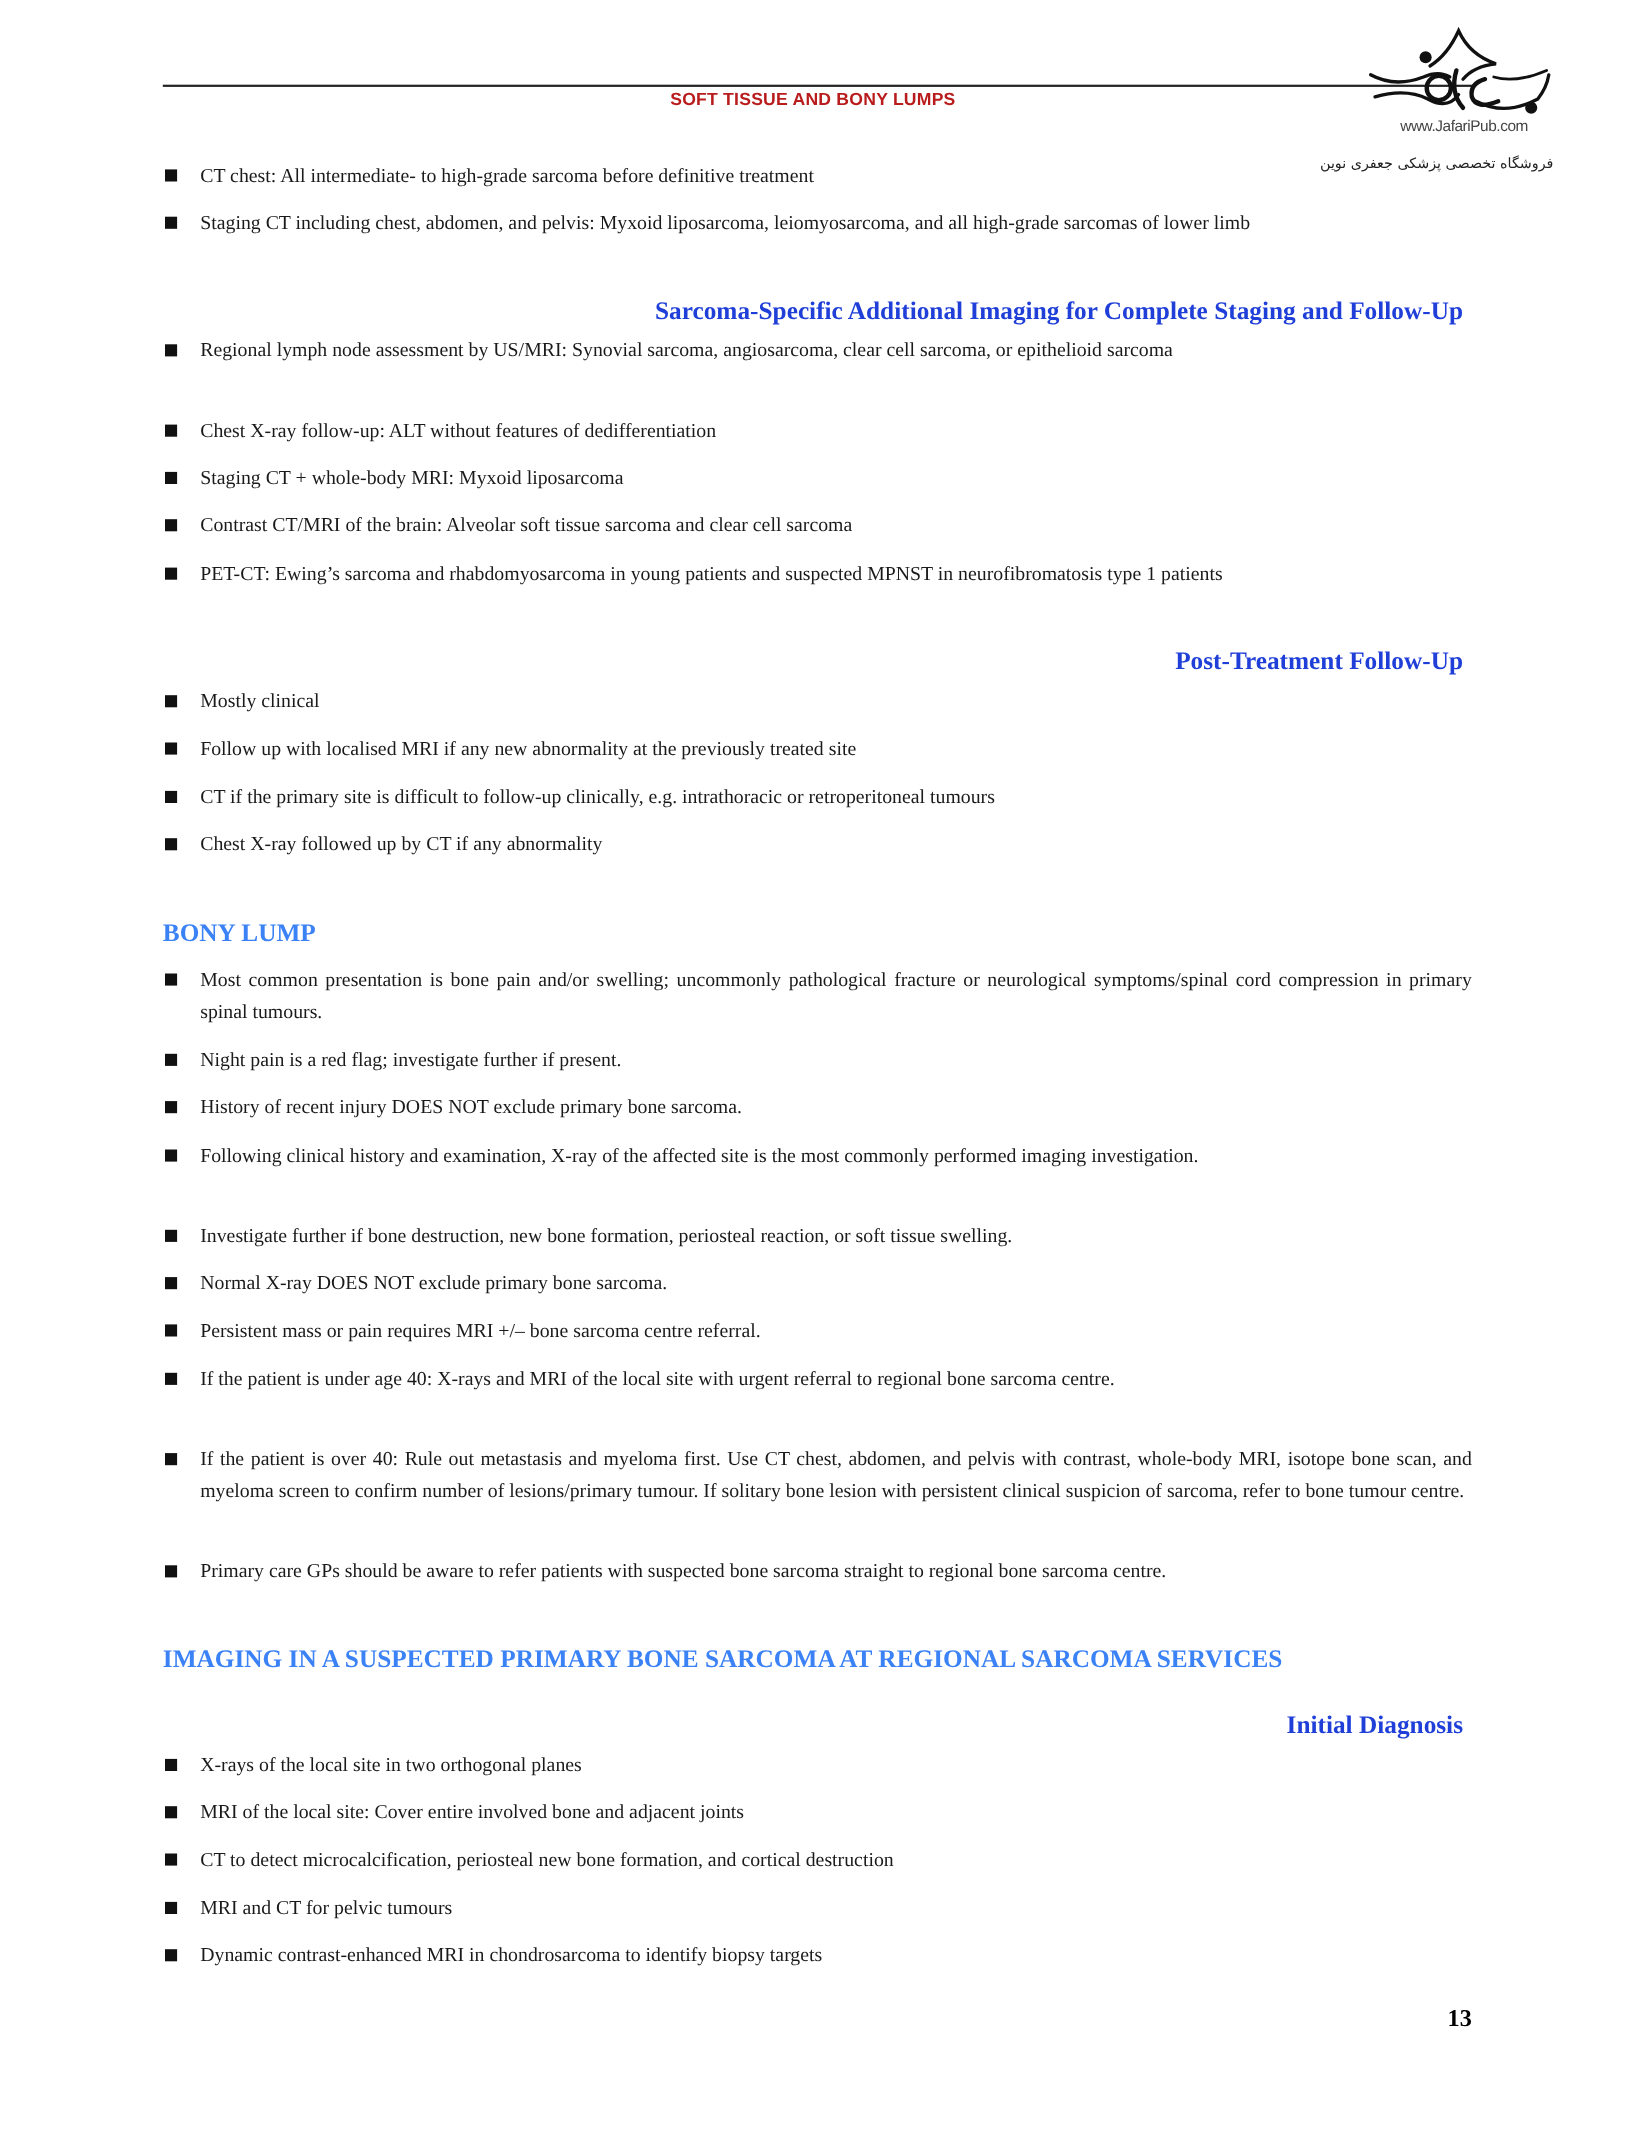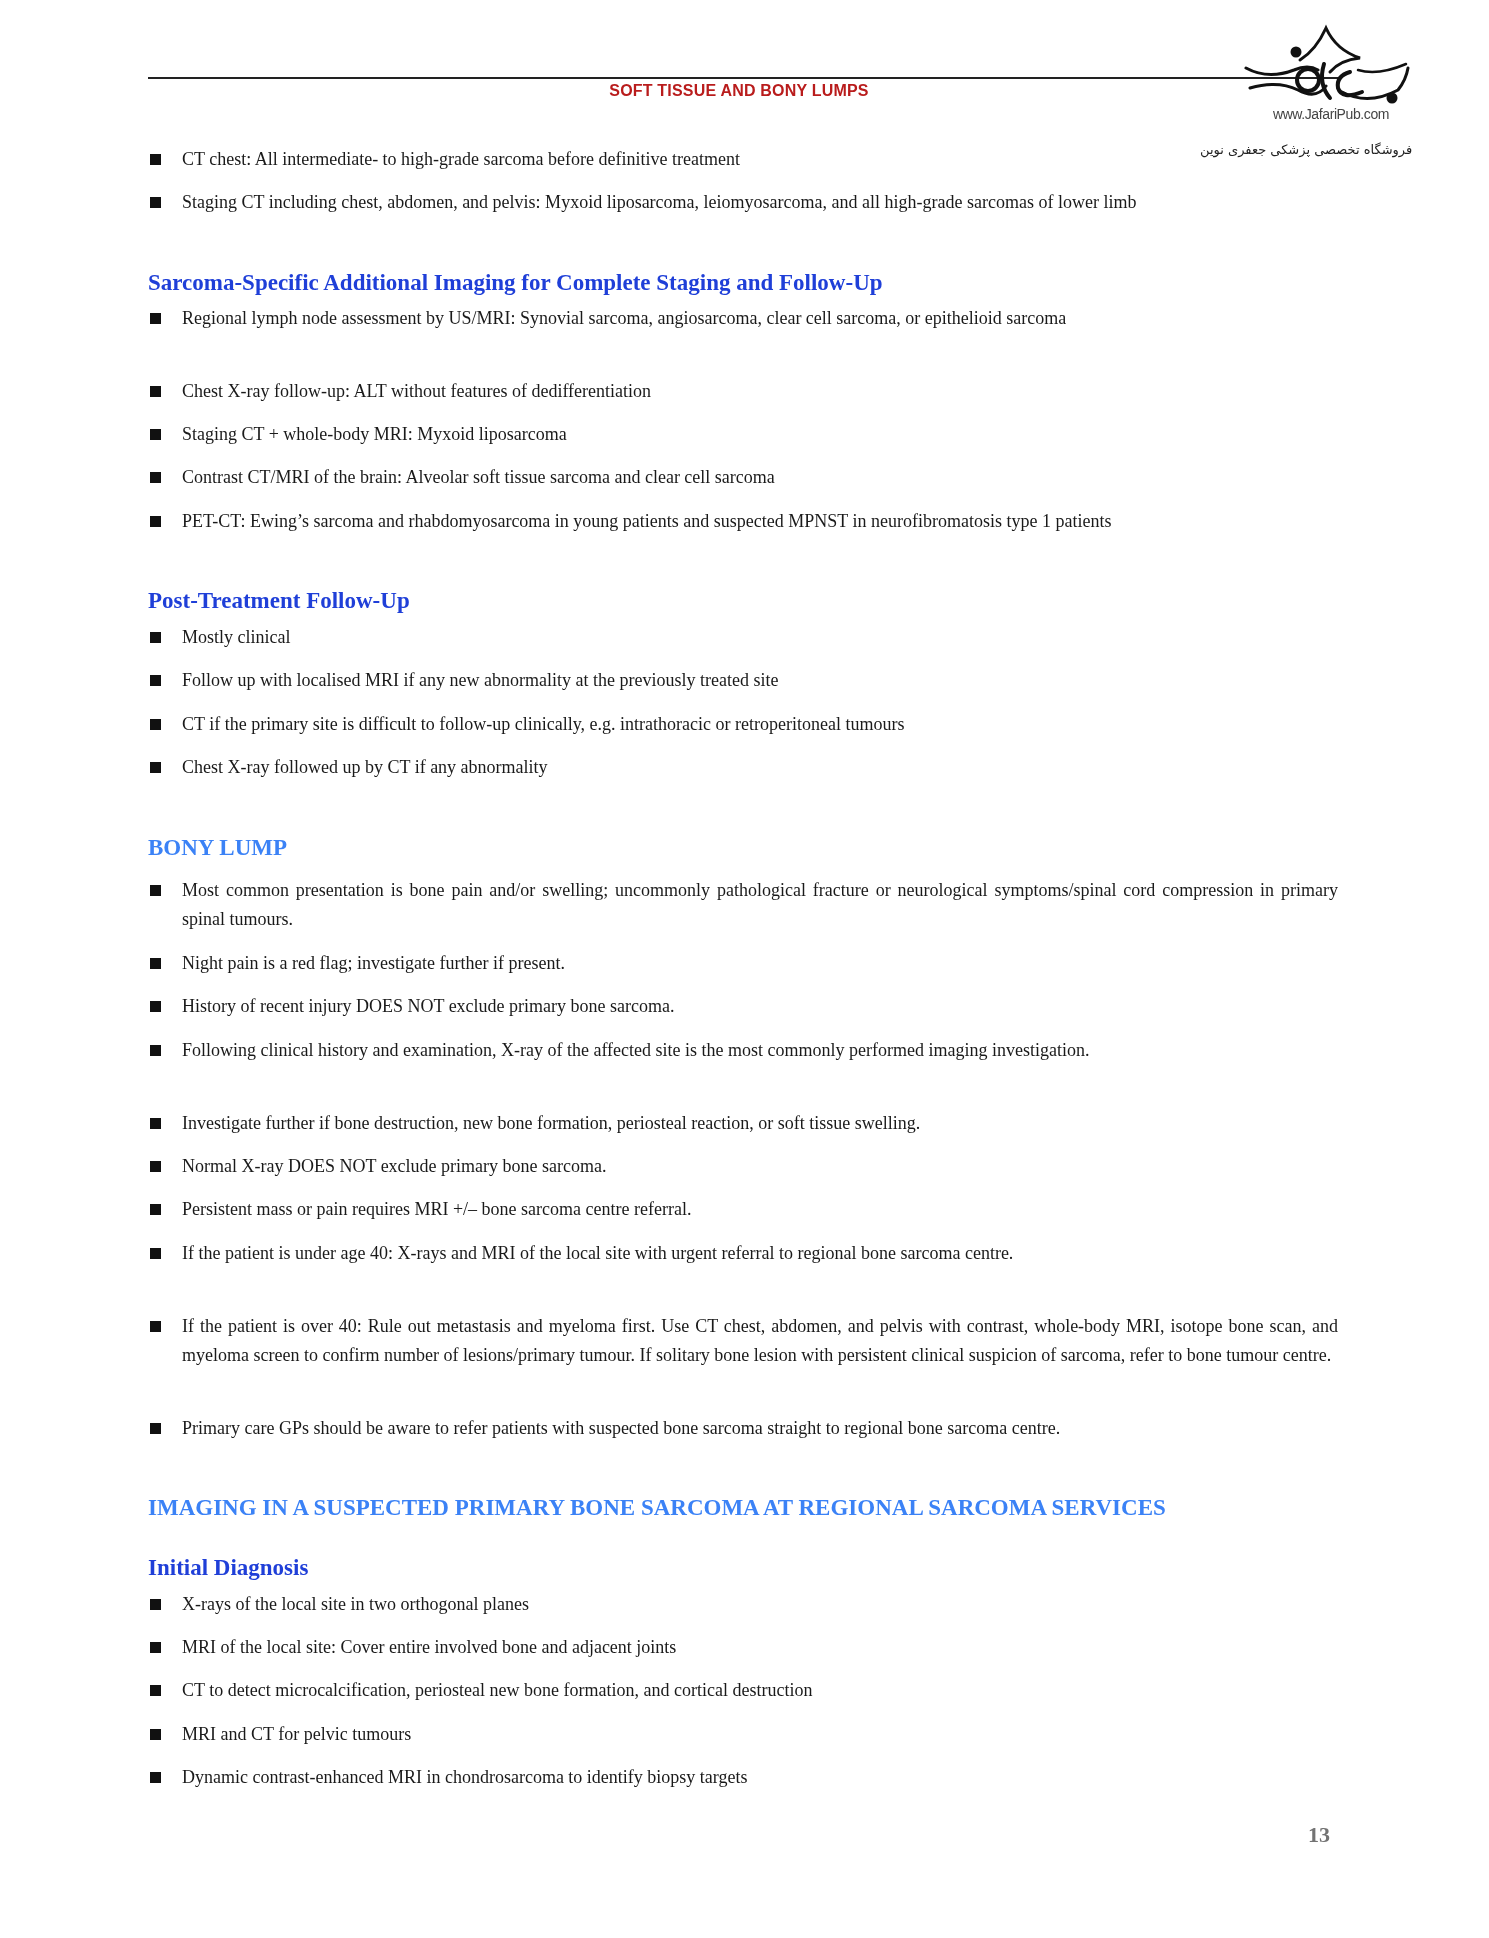--- a/index.html
+++ b/index.html
@@ -13,26 +13,26 @@
   .logo-url { position: absolute; left: 1231px; top: 106px; width: 200px; text-align: center;
               font-family: "Liberation Sans", "DejaVu Sans", sans-serif; font-size: 14px;
               color: #444; letter-spacing: -0.4px; }
   .logo-fa { position: absolute; left: 1200px; top: 142px; width: 260px; text-align: left;
              font-family: "DejaVu Sans", sans-serif; font-size: 13px; color: #222; direction: rtl; }
 
   .item { position: absolute; left: 148px; width: 1190px; font-size: 18px; line-height: 29px; }
   .item .bullet { position: absolute; left: 2px; top: 9px; width: 11px; height: 11px; background: #111; }
   .item .text { display: block; margin-left: 34px; text-align: justify; text-align-last: left; }
 
-  .subhead { position: absolute; left: 148px; width: 1182px; text-align: left;
+  .subhead { position: absolute; left: 148px; width: 1182px; text-align: right;
              color: #1f3fd8; font-weight: bold; font-size: 23px; line-height: 29px; }
   .section { position: absolute; left: 148px; color: #3b82f6; font-weight: bold;
              font-size: 23px; line-height: 29px; }
-  .page-num { position: absolute; left: 1300px; top: 1822px; width: 38px; text-align: center;
-              font-weight: bold; font-size: 22px; color: #737373; }
+  .page-num { position: absolute; left: 1300px; top: 1822px; width: 38px; text-align: right;
+              font-weight: bold; font-size: 22px; color: #000000; }
 </style>
 </head>
 <body>
 
 <div class="rule"></div>
 <div class="running-head">SOFT TISSUE AND BONY LUMPS</div>
 
 <svg class="logo" viewBox="0 0 180 90">
   <g fill="none" stroke="#111" stroke-linecap="round">
     <path d="M62 40 Q78 30 88 8 Q98 30 122 38 Q102 40 92 52" stroke-width="3"></path>

